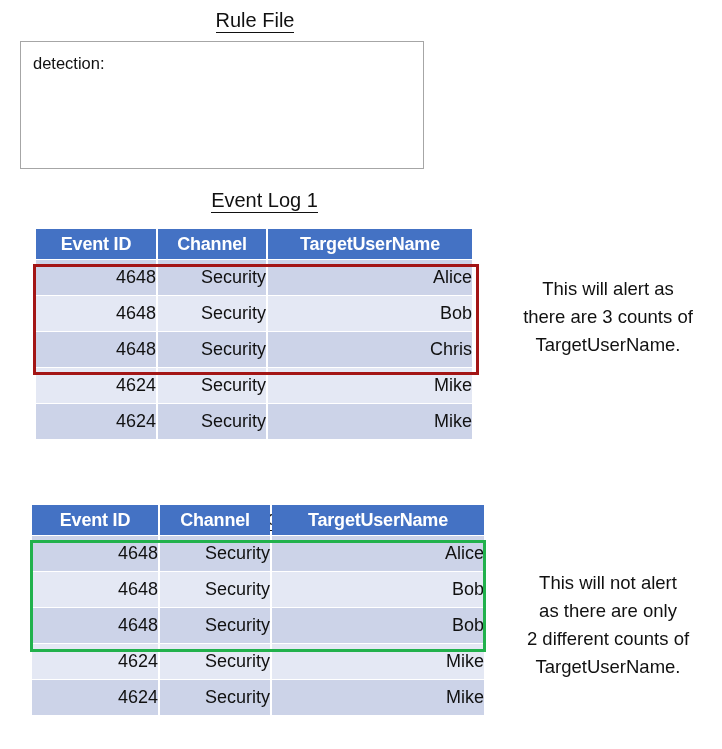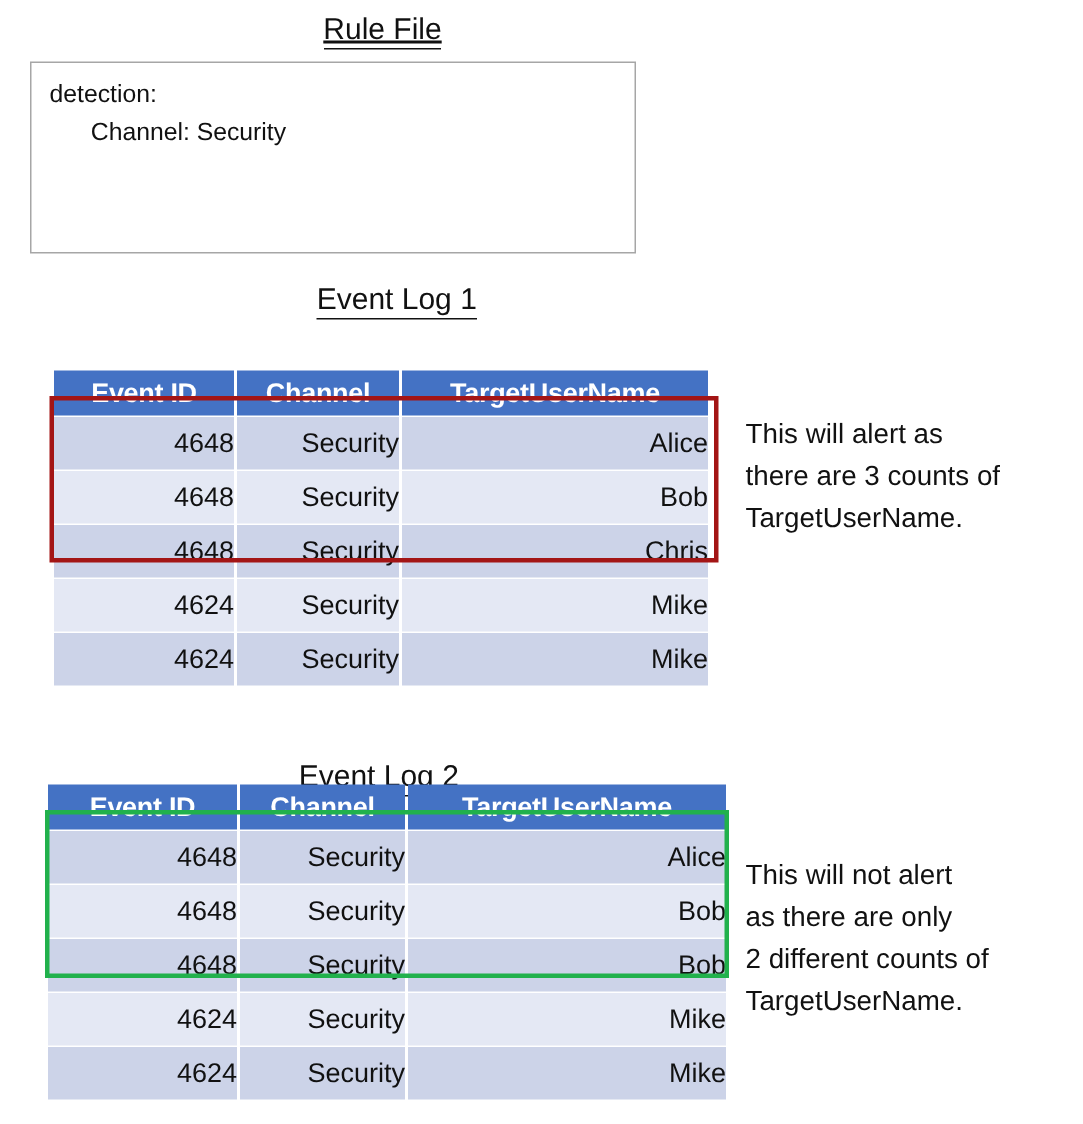--- a/index.html
+++ b/index.html
@@ -25,21 +25,21 @@
     font-size: 20px;
     line-height: 24px;
     color: #111111;
     white-space: nowrap;
   }
   .section-title span {
     border-bottom: 1.6px solid #111111;
     padding-bottom: 1px;
   }
 
-  #rule-title  { top: 8px; text-decoration: underline; }
+  #rule-title  { top: 8px; }
   #log1-title  { top: 188px; left: 37px; width: 455px; }
   #log2-title  { top: 464px; left: 25px; width: 455px; margin-top: 42px; }
 
   
   #rule-box {
     position: absolute;
     left: 20px;
     top: 41px;
     width: 404px;
     height: 128px;
@@ -57,21 +57,20 @@
   #rule-box .rule-lines {
     padding-top: 9px;
   }
 
   
   .log-table {
     position: absolute;
     border-collapse: separate;
     border-spacing: 2px 1px;
     table-layout: fixed;
-    margin-top: 18px;
   }
   .log-table th {
     background: #4472c4;
     color: #ffffff;
     font-size: 18px;
     font-weight: bold;
     height: 30px;
     text-align: center;
     padding: 0;
     letter-spacing: -0.2px;
@@ -120,35 +119,35 @@
     border: 3px solid #21b14c;
   }
 
   
   .annotation {
     position: absolute;
     font-size: 18.5px;
     line-height: 28px;
     color: #111111;
     white-space: pre-line;
+    text-align: center;
   }
   #note-1 { left: 497px; top: 275px; width: 222px; }
   #note-2 { left: 497px; top: 569px; width: 222px; }
 </style>
 </head>
 <body>
 
 <div class="section-title" id="rule-title">
   <span>Rule File</span>
 </div>
 
 <div id="rule-box">
   <div class="rule-lines">
     <div class="rule-line">detection:</div>
-    <div class="rule-line">      Channel: Security</div>
   </div>
 </div>
 
 <div class="section-title" id="log1-title">
   <span>Event Log 1</span>
 </div>
 
 <table class="log-table" id="table-1">
   <colgroup>
     <col class="col-id">

